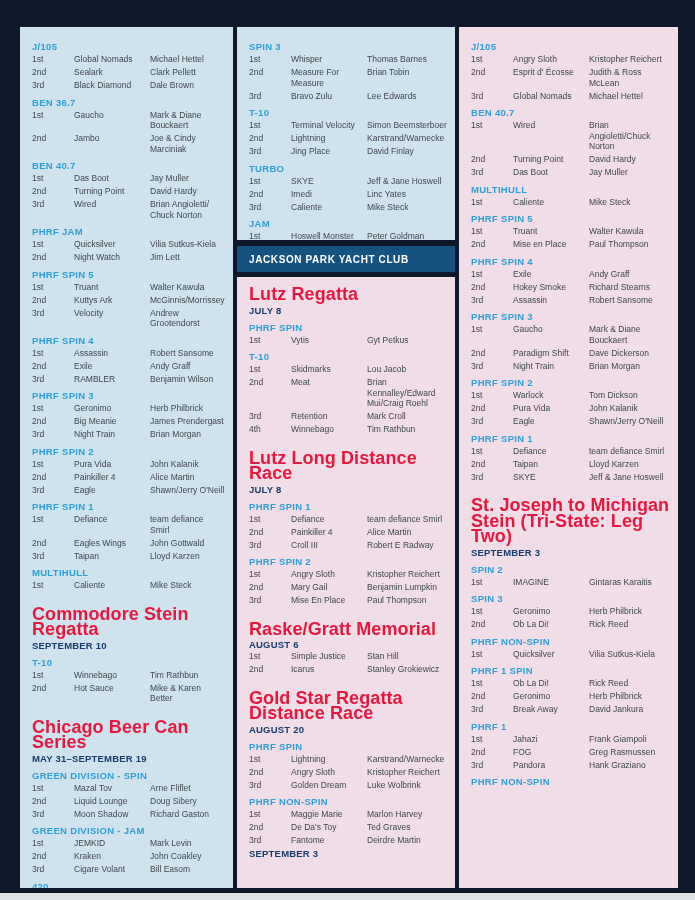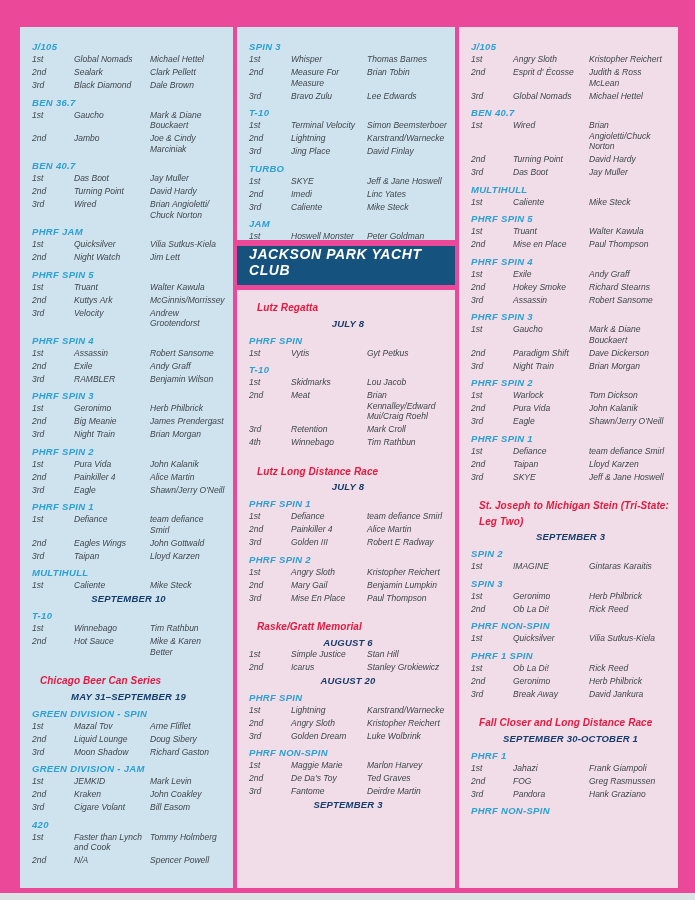--- a/index.html
+++ b/index.html
@@ -6,37 +6,37 @@
     --bg-blue:#cfe3ef;
     --bg-pink:#f0dde7;
     --banner:#15537e;
     --red:#e6183f;
     --cyan:#2ca0d3;
     --navy:#173c6b;
     --text:#3f464c;
   }
   html,body{margin:0;padding:0;}
   body{background:#fff;font-family:"Liberation Sans", sans-serif;}
-  .page{position:relative;width:695px;height:900px;background:#ec4899;overflow:hidden;font-style:italic;}
+  .page{position:relative;width:695px;height:900px;background:#0f172a;overflow:hidden;}
   .page-edge{position:absolute;left:0;right:0;bottom:0;height:7px;background:#dde2e5;}
   .column{position:absolute;top:27px;height:861px;display:flex;flex-direction:column;}
   #col0{left:20px;width:213px;}
   #col1{left:237px;width:218px;}
   #col2{left:459px;width:219px;}
   .panel{box-sizing:border-box;padding:8px 8px 10px 12px;overflow:hidden;}
   .panel.bg-blue{background:var(--bg-blue);}
   .panel.bg-pink{background:var(--bg-pink);}
   .panel.fill{flex:1 1 auto;}
   .panel.fixed{flex:0 0 auto;height:213px;}
   .banner{flex:0 0 auto;margin:6px 0 5px 0;background:var(--banner);color:#ffffff;
-          font-size:14px;font-weight:bold;letter-spacing:.6px;padding:0 0 7px 12px;}
-  .event-title{margin:16px 0 1px 8px;color:var(--red);font-size:10px;line-height:15.5px;
+          font-size:10px;font-weight:bold;letter-spacing:.6px;padding:8px 0 7px 12px;}
+  .event-title{margin:16px 0 1px 0;color:var(--red);font-size:18px;line-height:15.5px;
                font-weight:bold;letter-spacing:.1px;}
   .event:first-child .event-title{margin-top:2px;}
-  .event-date{color:var(--navy);font-size:9.5px;font-weight:bold;letter-spacing:.2px;margin:2px 0 1px 0;text-align:center;}
+  .event-date{color:var(--navy);font-size:9.5px;font-weight:bold;letter-spacing:.2px;margin:2px 0 1px 0;}
   .class-name{margin:6px 0 2px 0;color:var(--cyan);font-size:9.5px;font-weight:bold;letter-spacing:.3px;}
   .row{display:grid;grid-template-columns:40px 74px 1fr;column-gap:2px;
        color:var(--text);font-size:8.5px;line-height:10.5px;margin:0 0 2.5px 0;}
   .row .place{white-space:nowrap;}
   .row .boat{padding-right:2px;}
 </style>
 </head>
 <body>
 
 <div class="page">
@@ -216,20 +216,21 @@
     <h3 class="class-name">MULTIHULL</h3>
     <div class="rows">
             <div class="row">
     <span class="place">1st</span>
     <span class="boat">Caliente</span>
     <span class="skipper">Mike Steck</span>
   </div>
           </div>
   </div>
         <div class="event">
+    <h2 class="event-title">Commodore Stein Regatta</h2>
     <div class="event-date">SEPTEMBER 10</div>
   </div>
         <div class="class-block">
     <h3 class="class-name">T-10</h3>
     <div class="rows">
             <div class="row">
     <span class="place">1st</span>
     <span class="boat">Winnebago</span>
     <span class="skipper">Tim Rathbun</span>
   </div>
@@ -429,21 +430,21 @@
     <span class="boat">Defiance</span>
     <span class="skipper">team defiance Smirl</span>
   </div>
             <div class="row">
     <span class="place">2nd</span>
     <span class="boat">Painkiller 4</span>
     <span class="skipper">Alice Martin</span>
   </div>
             <div class="row">
     <span class="place">3rd</span>
-    <span class="boat">Golden III</span>
+    <span class="boat">Croll III</span>
     <span class="skipper">Robert E Radway</span>
   </div>
           </div>
   </div>
         <div class="class-block">
     <h3 class="class-name">PHRF SPIN 2</h3>
     <div class="rows">
             <div class="row">
     <span class="place">1st</span>
     <span class="boat">Angry Sloth</span>
@@ -474,20 +475,21 @@
     <span class="skipper">Stan Hill</span>
   </div>
             <div class="row">
     <span class="place">2nd</span>
     <span class="boat">Icarus</span>
     <span class="skipper">Stanley Grokiewicz</span>
   </div>
           </div>
   </div>
         <div class="event">
+    <h2 class="event-title">Gold Star Regatta Distance Race</h2>
     <div class="event-date">AUGUST 20</div>
   </div>
         <div class="class-block">
     <h3 class="class-name">PHRF SPIN</h3>
     <div class="rows">
             <div class="row">
     <span class="place">1st</span>
     <span class="boat">Lightning</span>
     <span class="skipper">Karstrand/Warnecke</span>
   </div>
@@ -726,24 +728,20 @@
     <span class="place">2nd</span>
     <span class="boat">Geronimo</span>
     <span class="skipper">Herb Philbrick</span>
   </div>
             <div class="row">
     <span class="place">3rd</span>
     <span class="boat">Break Away</span>
     <span class="skipper">David Jankura</span>
   </div>
           </div>
-  </div>
-        <div class="event">
-    <h2 class="event-title">Fall Closer and Long Distance Race</h2>
-    <div class="event-date">SEPTEMBER 30-OCTOBER 1</div>
   </div>
         <div class="class-block">
     <h3 class="class-name">PHRF 1</h3>
     <div class="rows">
             <div class="row">
     <span class="place">1st</span>
     <span class="boat">Jahazi</span>
     <span class="skipper">Frank Giampoli</span>
   </div>
             <div class="row">

